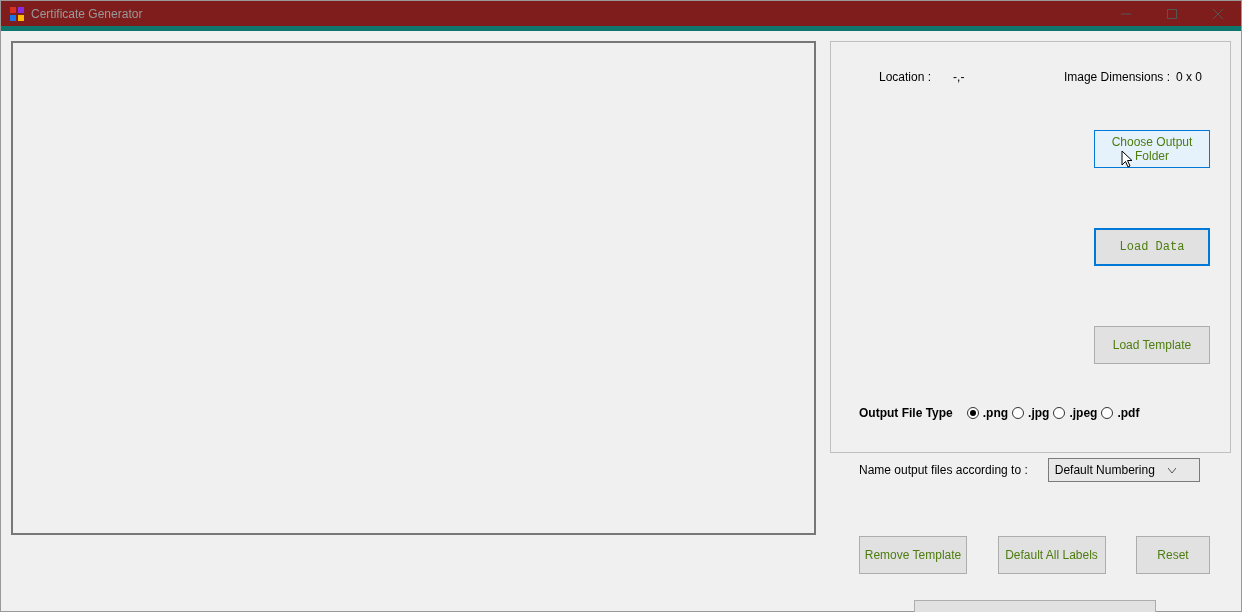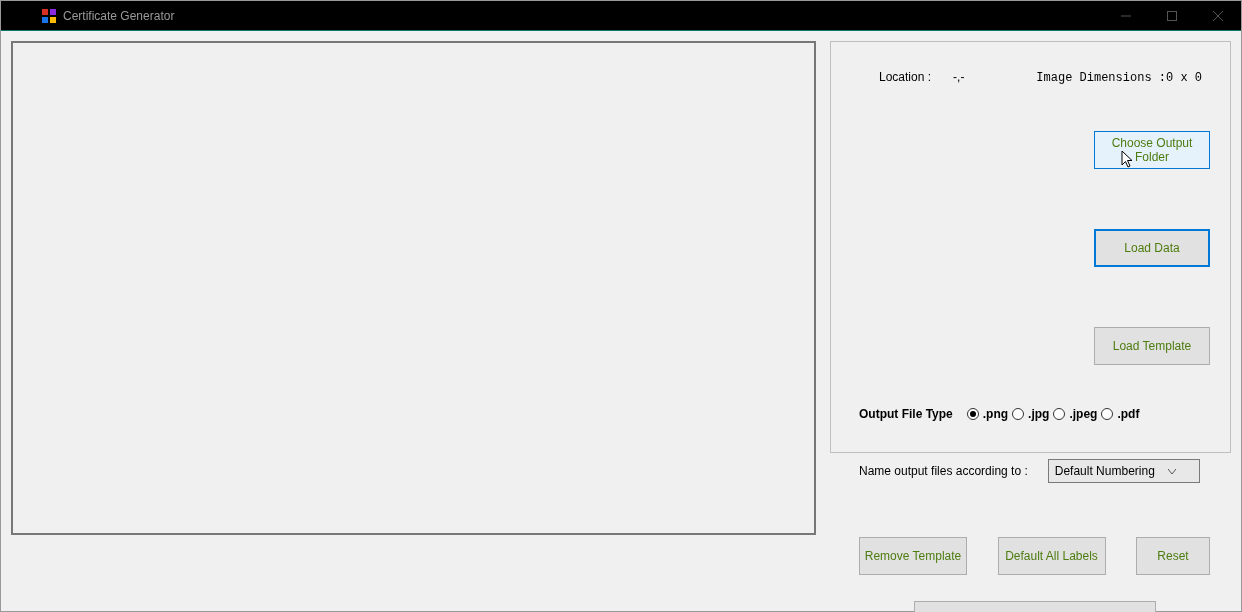--- a/index.html
+++ b/index.html
@@ -15,25 +15,24 @@
     .window {
       width: 100%;
       height: 100%;
       display: flex;
       flex-direction: column;
       border: 1px solid #999;
       background: #f0f0f0;
     }
     .titlebar {
       height: 30px;
-      background: #000000;
-      display: flex;
-      align-items: center;
-      border-bottom: 1px solid #0f766e;
-      padding-left: 32px;
+      background: #7f1d1d;
+      display: flex;
+      align-items: center;
+      border-bottom: 5px solid #0f766e;
     }
     .titlebar-icon {
       width: 16px;
       height: 16px;
       margin-left: 8px;
       display: inline-block;
     }
     .titlebar-title {
       flex: 0 0 auto;
       margin-left: 6px;
@@ -73,21 +72,21 @@
       position: relative;
       height: 412px;
     }
     .info-row {
       display: flex;
       justify-content: space-between;
       align-items: baseline;
       padding: 0 8px 0 20px;
     }
     .loc-block { display: flex; gap: 22px; }
-    .dim-block { display: flex; gap: 0; font-family: Liberation Mono, monospace; }
+    .dim-block { display: flex; gap: 6px; }
     .btn {
       width: 116px;
       height: 38px;
       background: #e1e1e1;
       border: 1px solid #adadad;
       cursor: pointer;
       font: inherit;
       color: #4d7c0f;
     }
     .btn-hover-state {
@@ -221,21 +220,21 @@
           <span>Image Dimensions :</span>
           <span>0 x 0</span>
         </span>
       </div>
 
       <div class="pair-row">
         <div class="field"></div>
         <button class="btn btn-hover-state">Choose Output Folder</button>
       </div>
 
-      <div class="pair-row" style="margin-top:46px;">
+      <div class="pair-row" style="margin-top:46px;font-family:Liberation Mono, monospace;">
         <div class="field"></div>
         <button class="btn btn-focus-state">Load Data</button>
       </div>
 
       <div class="pair-row" style="margin-top:46px;">
         <div class="field"></div>
         <button class="btn">Load Template</button>
       </div>
 
       <div class="file-type-row" style="margin-top:28px;">

